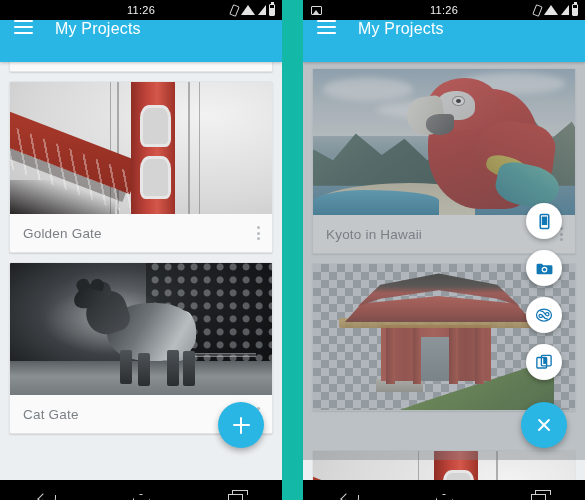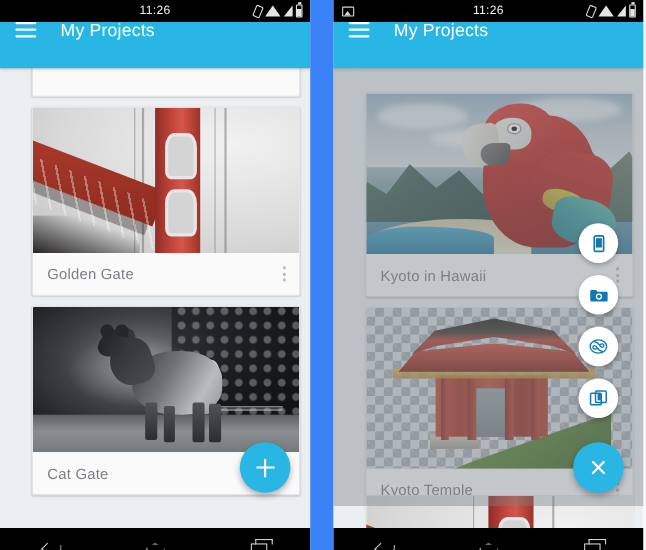--- a/index.html
+++ b/index.html
@@ -3,21 +3,21 @@
 <meta charset="utf-8">
 <style>
   * { margin:0; padding:0; box-sizing:border-box; }
   html, body {
     width:587px; height:500px;
     background:#ffffff;
     font-family:"Liberation Sans", sans-serif;
     overflow:hidden;
   }
 
-  .stage { position:relative; width:517px; height:500px; background:#3b82f6; display:flex; }
+  .stage { position:relative; width:517px; height:500px; background:#14b8a6; display:flex; }
 
   .phone { position:relative; width:282px; height:500px; background:#eceff1; overflow:hidden; flex:0 0 282px; }
   .phone.left  { margin-right:4px; }
   .phone.right { margin-left:17px; }
 
   
   .statusbar {
     position:relative; height:20px; background:#000; color:#fff;
     display:flex; align-items:center; z-index:60;
   }
@@ -38,21 +38,21 @@
   .appbar {
     position:relative; height:42px; background:#29b6e5;
     display:flex; padding:0 0 0 14px; z-index:55;
     box-shadow:0 1px 3px rgba(0,0,0,.22);
   }
   .hamburger { width:19px; height:14px; display:flex; flex-direction:column; justify-content:space-between; cursor:pointer; }
   .hamburger span { display:block; height:2px; background:#fff; border-radius:1px; }
   .appbar-title { margin-left:22px; color:#fff; font-size:16px; letter-spacing:.2px; }
 
   
-  .list { position:relative; height:418px; background:#eceff1; padding:16px 9px; overflow:hidden;margin-left:20px; }
+  .list { position:relative; height:418px; background:#eceff1; padding:0 9px; overflow:hidden; }
   .card {
     background:#fafafa; border:1px solid #e2e4e6; border-radius:2px;
     margin-bottom:9px; overflow:hidden; box-shadow:0 1px 1.5px rgba(0,0,0,.12);
   }
   .card-img { position:relative; width:100%; height:132px; overflow:hidden; background:#cfd3d6; }
   .card-bar { height:38px; display:flex; align-items:center; padding:0 13px; position:relative; }
   .card-title { font-size:13.5px; color:#7b7f84; letter-spacing:.2px; }
   .kebab { position:absolute; right:12px; top:50%; transform:translateY(-50%); display:flex; flex-direction:column; gap:2.5px; cursor:pointer; }
   .kebab i { width:3px; height:3px; background:#b9bdc1; border-radius:50%; display:block; }
 
@@ -390,28 +390,20 @@
             <div class="ky-door"></div>
             <div class="ky-pillar ky-p1"></div>
               <div class="ky-pillar ky-p2"></div>
             <div class="ky-pillar ky-p3"></div>
               <div class="ky-pillar ky-p4"></div>
             <div class="ky-eave"></div>
             <div class="ky-roof2"></div>
             <div class="ky-roof"></div>
           </div>
         </div>
-        <div class="card-bar">
-          <span class="card-title">Kyoto Temple</span>
-          <span class="kebab">
-              <i></i>
-              <i></i>
-              <i></i>
-            </span>
-        </div>
       </div>
 
       <div class="bleed">
         <div class="art-gg" style="height:110px;position:relative;">
           <div class="gg-sky"></div>
           <div class="gg-cable" style="left:40%"></div>
           <div class="gg-cable" style="left:70%"></div>
           <div class="gg-deck"></div>
 
           <div class="gg-tower"></div>

